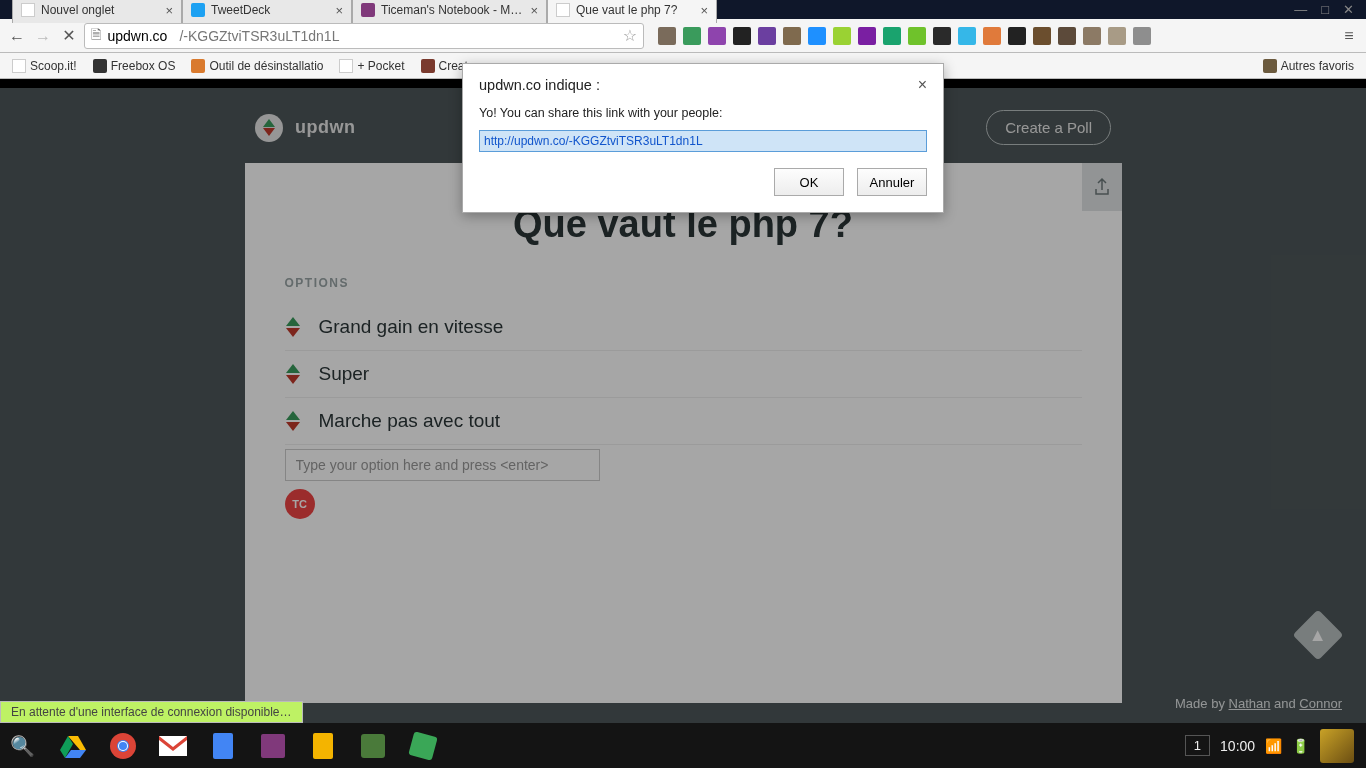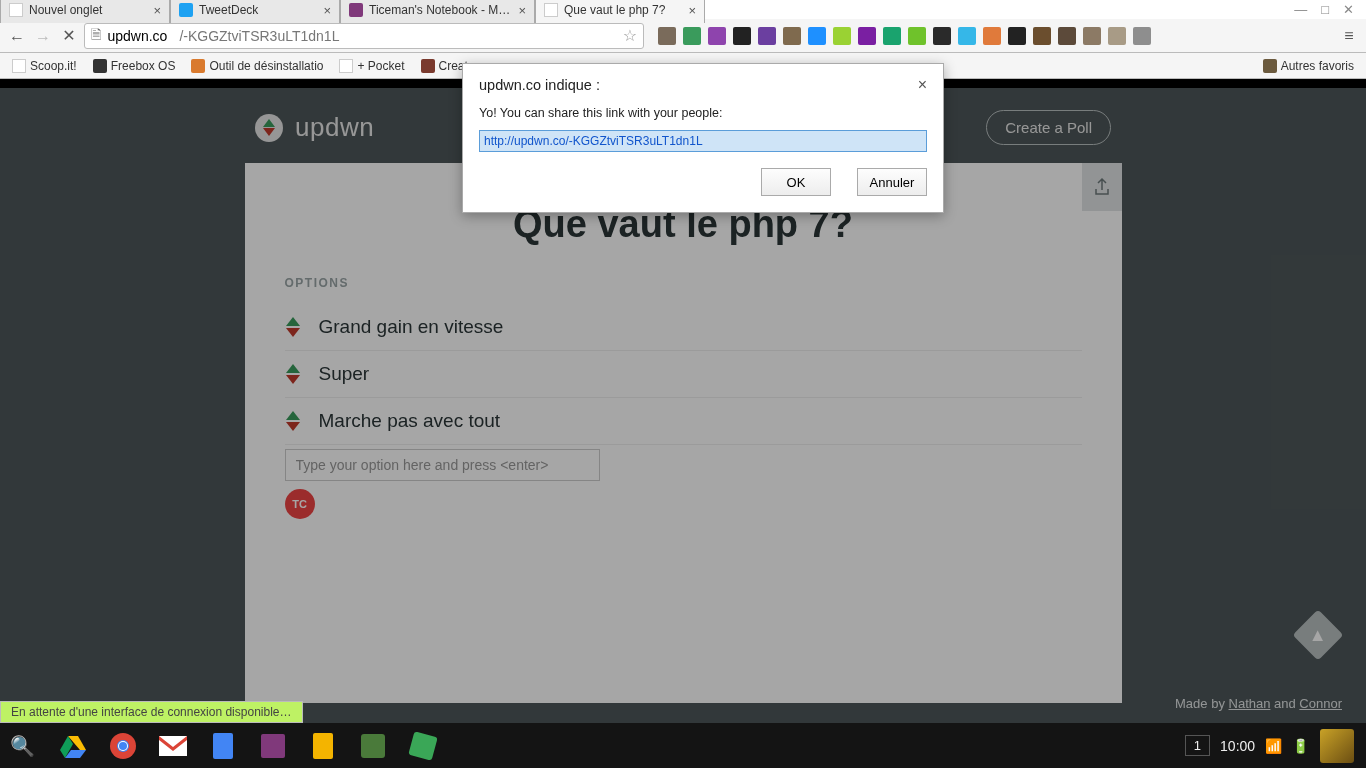--- a/index.html
+++ b/index.html
@@ -1,20 +1,20 @@
 <!DOCTYPE html>
 <html><head>
 <meta charset="utf-8">
 <style>
 * { box-sizing: border-box; margin: 0; padding: 0; font-family: Arial, sans-serif; }
 body { width: 1366px; height: 768px; overflow: hidden; background: #000; position: relative; }
 
 
 .browser-chrome { background: #d4d4d4; }
-.tab-bar { display: flex; align-items: center; height: 19px; background: #ffffff; padding-left: 0; }
+.tab-bar { display: flex; align-items: center; height: 19px; background: #0f172a; padding-left: 12px; }
 .tab { display: flex; align-items: center; height: 26px; padding: 0 8px; background: #e8e8e8; border: 1px solid #aaa; border-bottom: none; margin-right: 0px; font-size: 12px; color: #333; min-width: 170px; max-width: 195px; gap: 6px; border-radius: 3px 3px 0 0; position: relative; }
 .tab.active { background: #f5f5f5; }
 .tab .favicon { width: 14px; height: 14px; flex-shrink: 0; }
 .tab .tab-title { flex: 1; white-space: nowrap; overflow: hidden; text-overflow: ellipsis; }
 .tab .close { color: #555; font-size: 13px; cursor: pointer; }
 .tab-spacer { flex: 1; }
 .win-controls { display: flex; gap: 14px; padding: 0 12px; color: #888; font-size: 13px; }
 
 .addr-bar { display: flex; align-items: center; height: 34px; background: #f5f5f5; padding: 0 6px; gap: 4px; border-bottom: 1px solid #bbb; }
 .nav-btn { width: 22px; height: 22px; display: flex; align-items: center; justify-content: center; color: #555; font-size: 16px; }
@@ -33,21 +33,21 @@
 
 
 .page { position: absolute; top: 88px; left: 0; right: 0; bottom: 45px; background: #4e5759; overflow: hidden; }
 .overlay { position: absolute; inset: 0; background: rgba(0,0,0,0.35); z-index: 5; pointer-events: none; }
 
 .header-row { display: flex; align-items: center; padding: 22px 255px 0; }
 .logo-group { display: flex; align-items: center; gap: 12px; }
 .logo-circle { width: 28px; height: 28px; border-radius: 50%; background: #e6e6e6; position: relative; display: flex; flex-direction: column; align-items: center; justify-content: center; }
 .logo-circle .tri-up { width: 0; height: 0; border-left: 6px solid transparent; border-right: 6px solid transparent; border-bottom: 8px solid #3a9b5c; margin-bottom: 1px; }
 .logo-circle .tri-down { width: 0; height: 0; border-left: 6px solid transparent; border-right: 6px solid transparent; border-top: 8px solid #c0392b; }
-.logo-text { font-size: 26px; color: #e8e8e8; font-weight: 400; letter-spacing: 0.5px; }
+.logo-text { font-size: 18px; color: #e8e8e8; font-weight: 700; letter-spacing: 0.5px; }
 .create-poll { margin-left: auto; border: 1px solid #b9c0c1; color: #e8e8e8; padding: 8px 18px; border-radius: 18px; font-size: 15px; background: transparent; }
 
 .card { background: #fff; margin: 18px auto 0; width: 877px; min-height: 540px; position: relative; padding: 40px 40px 30px; }
 .share-btn { position: absolute; top: 0; right: 0; width: 40px; height: 48px; background: #e0e4e5; display: flex; align-items: center; justify-content: center; color: #6e7a7c; }
 .poll-title { text-align: center; font-size: 38px; font-weight: 700; color: #2b3638; margin-bottom: 30px; }
 
 .section-label { font-size: 12px; letter-spacing: 1.5px; color: #9aa5a7; font-weight: 700; margin-bottom: 14px; margin-top: 14px; }
 .option { display: flex; align-items: center; padding: 12px 0; border-bottom: 1px solid #eee; gap: 18px; }
 .option:last-of-type { border-bottom: 1px solid #eee; }
 .vote-col { display: flex; flex-direction: column; align-items: center; width: 16px; }
@@ -64,21 +64,21 @@
 .footer-credits a { color: #e0e4e5; text-decoration: underline; }
 
 
 .js-dialog { position: absolute; top: 63px; left: 462px; width: 482px; background: #fff; border: 1px solid #aaa; box-shadow: 0 3px 12px rgba(0,0,0,0.3); z-index: 100; font-size: 13px; }
 .js-dialog .dlg-head { display: flex; align-items: center; padding: 12px 16px 8px; }
 .js-dialog .dlg-head .title { font-size: 14.5px; color: #222; }
 .js-dialog .dlg-head .close { margin-left: auto; color: #555; font-size: 16px; cursor: pointer; }
 .js-dialog .dlg-body { padding: 4px 16px 16px; }
 .js-dialog .prompt-text { font-size: 12.5px; color: #222; margin-bottom: 10px; }
 .js-dialog .prompt-input { width: 100%; height: 22px; border: 1px solid #5b9dd9; background: #cfe4f7; padding: 0 4px; font-size: 12px; color: #1155cc; }
-.js-dialog .dlg-btns { display: flex; justify-content: flex-end; gap: 26px; padding: 0 16px 16px; }
+.js-dialog .dlg-btns { display: flex; justify-content: flex-end; gap: 13px; padding: 0 16px 16px; }
 .js-dialog .dlg-btns button { min-width: 70px; height: 28px; border: 1px solid #aaa; background: linear-gradient(#fdfdfd,#ededed); font-size: 13px; cursor: pointer; }
 
 
 .status-bar { position: absolute; bottom: 45px; left: 0; background: #bef264; border: 1px solid #bbb; padding: 3px 10px; font-size: 12px; color: #444; z-index: 50; }
 
 
 .taskbar { position: absolute; bottom: 0; left: 0; right: 0; height: 45px; background: #141414; display: flex; align-items: center; padding: 0 6px; gap: 16px; }
 .task-icon { width: 34px; height: 34px; display: flex; align-items: center; justify-content: center; font-size: 20px; color: #ccc; }
 .task-spacer { flex: 1; }
 .sys-tray { display: flex; align-items: center; gap: 10px; color: #eee; font-size: 14px; padding-right: 6px; }

